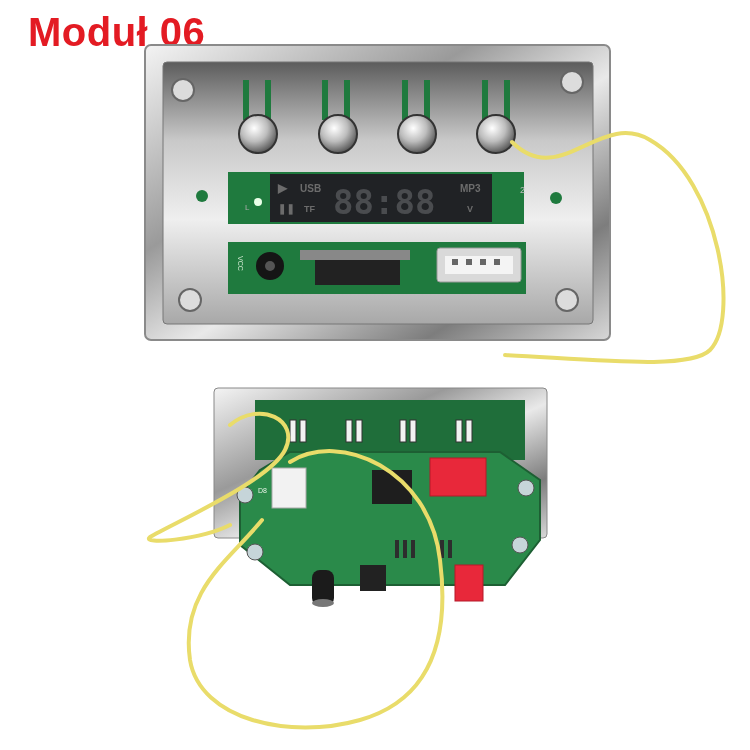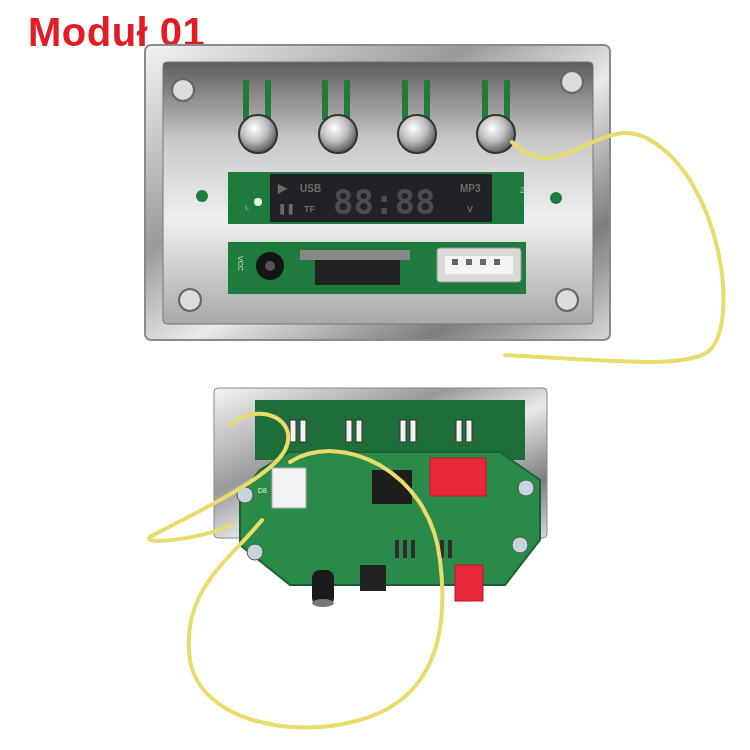--- a/index.html
+++ b/index.html
@@ -5,21 +5,21 @@
   html,body{margin:0;padding:0;}
   body{width:750px;height:750px;background:#ffffff;position:relative;overflow:hidden;font-family:"Liberation Sans",sans-serif;}
   .title{position:absolute;left:28px;top:10px;font-size:40px;font-weight:bold;color:#e31b23;letter-spacing:0.5px;}
   svg{position:absolute;left:0;top:0;}
   .lbl{font-family:"Liberation Sans",sans-serif;font-weight:bold;}
   .seg{font-family:"DejaVu Sans Mono",monospace;}
 </style>
 </head>
 <body>
 
-<div class="title">Moduł 01</div>
+<div class="title">Moduł 06</div>
 
 <svg width="750" height="750" viewBox="0 0 750 750">
   <defs>
     <linearGradient id="chrome" x1="0" y1="0" x2="1" y2="1">
       <stop offset="0" stop-color="#f4f4f4"></stop>
       <stop offset="0.35" stop-color="#9a9a9a"></stop>
       <stop offset="0.55" stop-color="#e9e9e9"></stop>
       <stop offset="0.8" stop-color="#7d7d7d"></stop>
       <stop offset="1" stop-color="#d8d8d8"></stop>
     </linearGradient>

